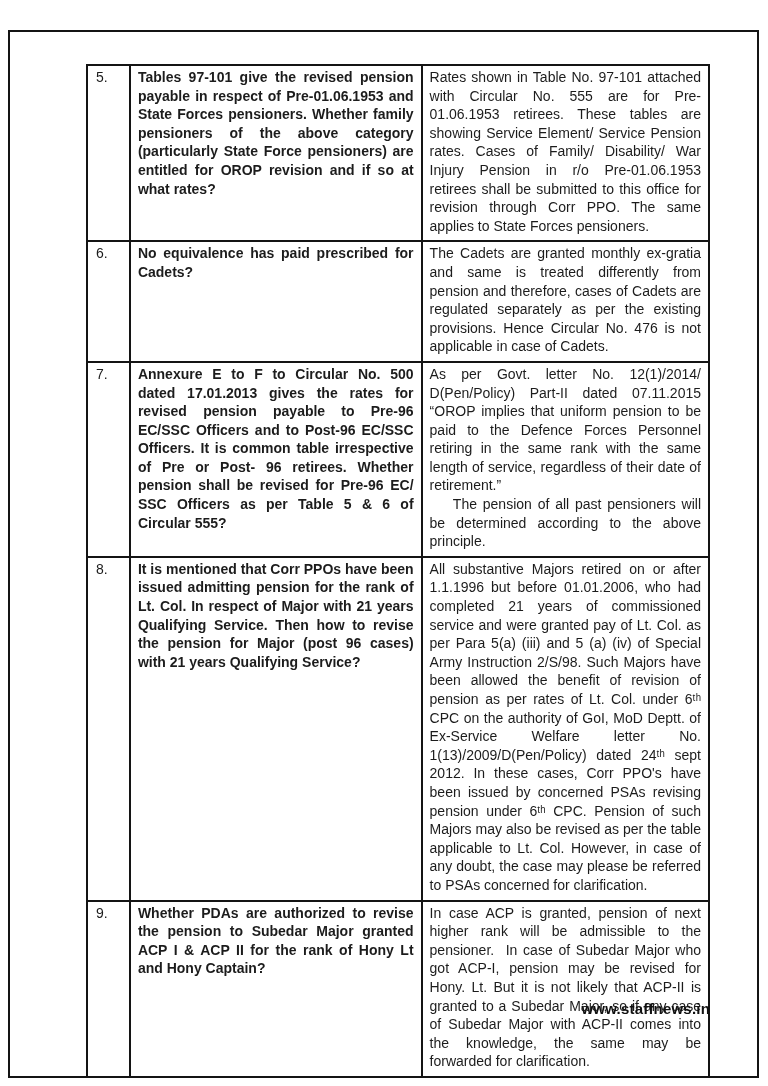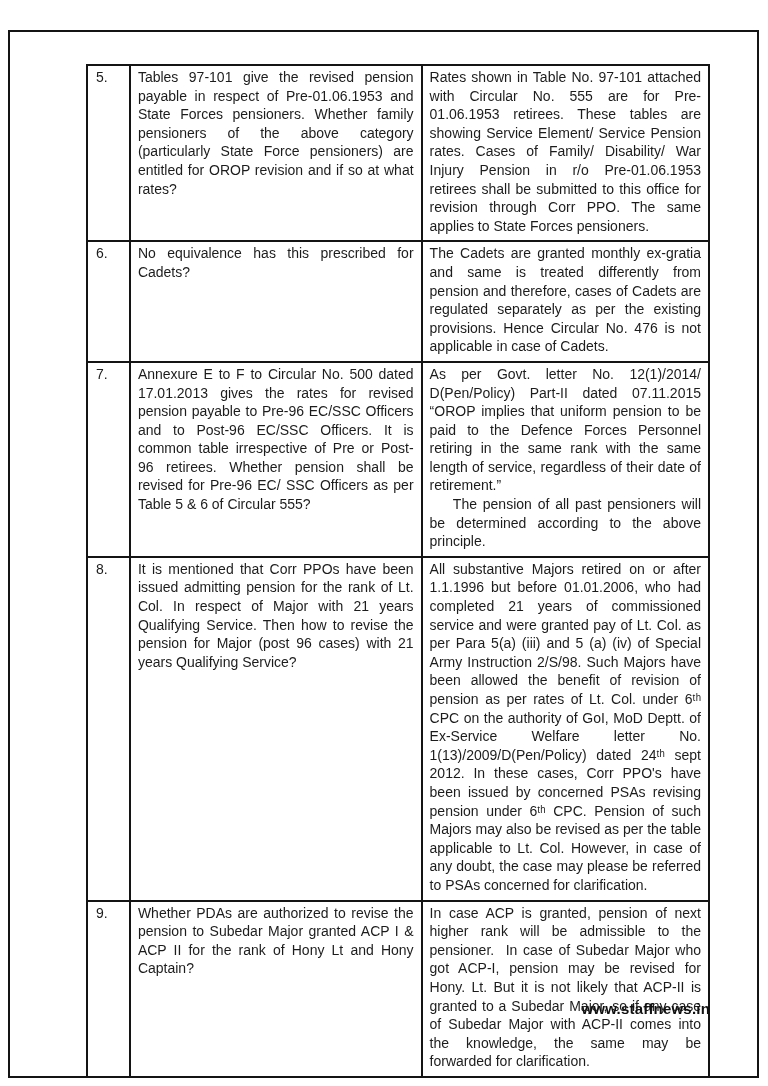--- a/index.html
+++ b/index.html
@@ -36,21 +36,21 @@
     font-size: 14px;
     line-height: 18.6px;
   }
   td.num {
     width: 40px;
     padding-left: 8px;
     text-align: left;
   }
   td.question {
     width: 272px;
-    font-weight: normal;
+    font-weight: bold;
     text-align: justify;
     border-radius: 9px;
   }
   td.answer {
     width: 268px;
     text-align: justify;
     white-space: pre-wrap;
   }
   .footer-watermark {
     position: absolute;
@@ -69,21 +69,21 @@
 
 <table class="faq-table">
   <tbody>
     <tr>
       <td class="num">5.</td>
       <td class="question">Tables 97-101 give the revised pension payable in respect of Pre-01.06.1953 and State Forces pensioners. Whether family pensioners of the above category (particularly State Force pensioners) are entitled for OROP revision and if so at what rates?</td>
       <td class="answer">Rates shown in Table No. 97-101 attached with Circular No. 555 are for Pre-01.06.1953 retirees. These tables are showing Service Element/ Service Pension rates. Cases of Family/ Disability/ War Injury Pension in r/o Pre-01.06.1953 retirees shall be submitted to this office for revision through Corr PPO. The same applies to State Forces pensioners.</td>
     </tr>
     <tr>
       <td class="num">6.</td>
-      <td class="question">No equivalence has this prescribed for Cadets?</td>
+      <td class="question">No equivalence has paid prescribed for Cadets?</td>
       <td class="answer">The Cadets are granted monthly ex-gratia and same is treated differently from pension and therefore, cases of Cadets are regulated separately as per the existing provisions. Hence Circular No. 476 is not applicable in case of Cadets.</td>
     </tr>
     <tr>
       <td class="num">7.</td>
       <td class="question">Annexure E to F to Circular No. 500 dated 17.01.2013 gives the rates for revised pension payable to Pre-96 EC/SSC Officers and to Post-96 EC/SSC Officers. It is common table irrespective of Pre or Post- 96 retirees. Whether pension shall be revised for Pre-96 EC/ SSC Officers as per Table 5 &amp; 6 of Circular 555?</td>
       <td class="answer">As per Govt. letter No. 12(1)/2014/ D(Pen/Policy) Part-II dated 07.11.2015 “OROP implies that uniform pension to be paid to the Defence Forces Personnel retiring in the same rank with the same length of service, regardless of their date of retirement.”
     The pension of all past pensioners will be determined according to the above principle.</td>
     </tr>
     <tr>
       <td class="num">8.</td>

